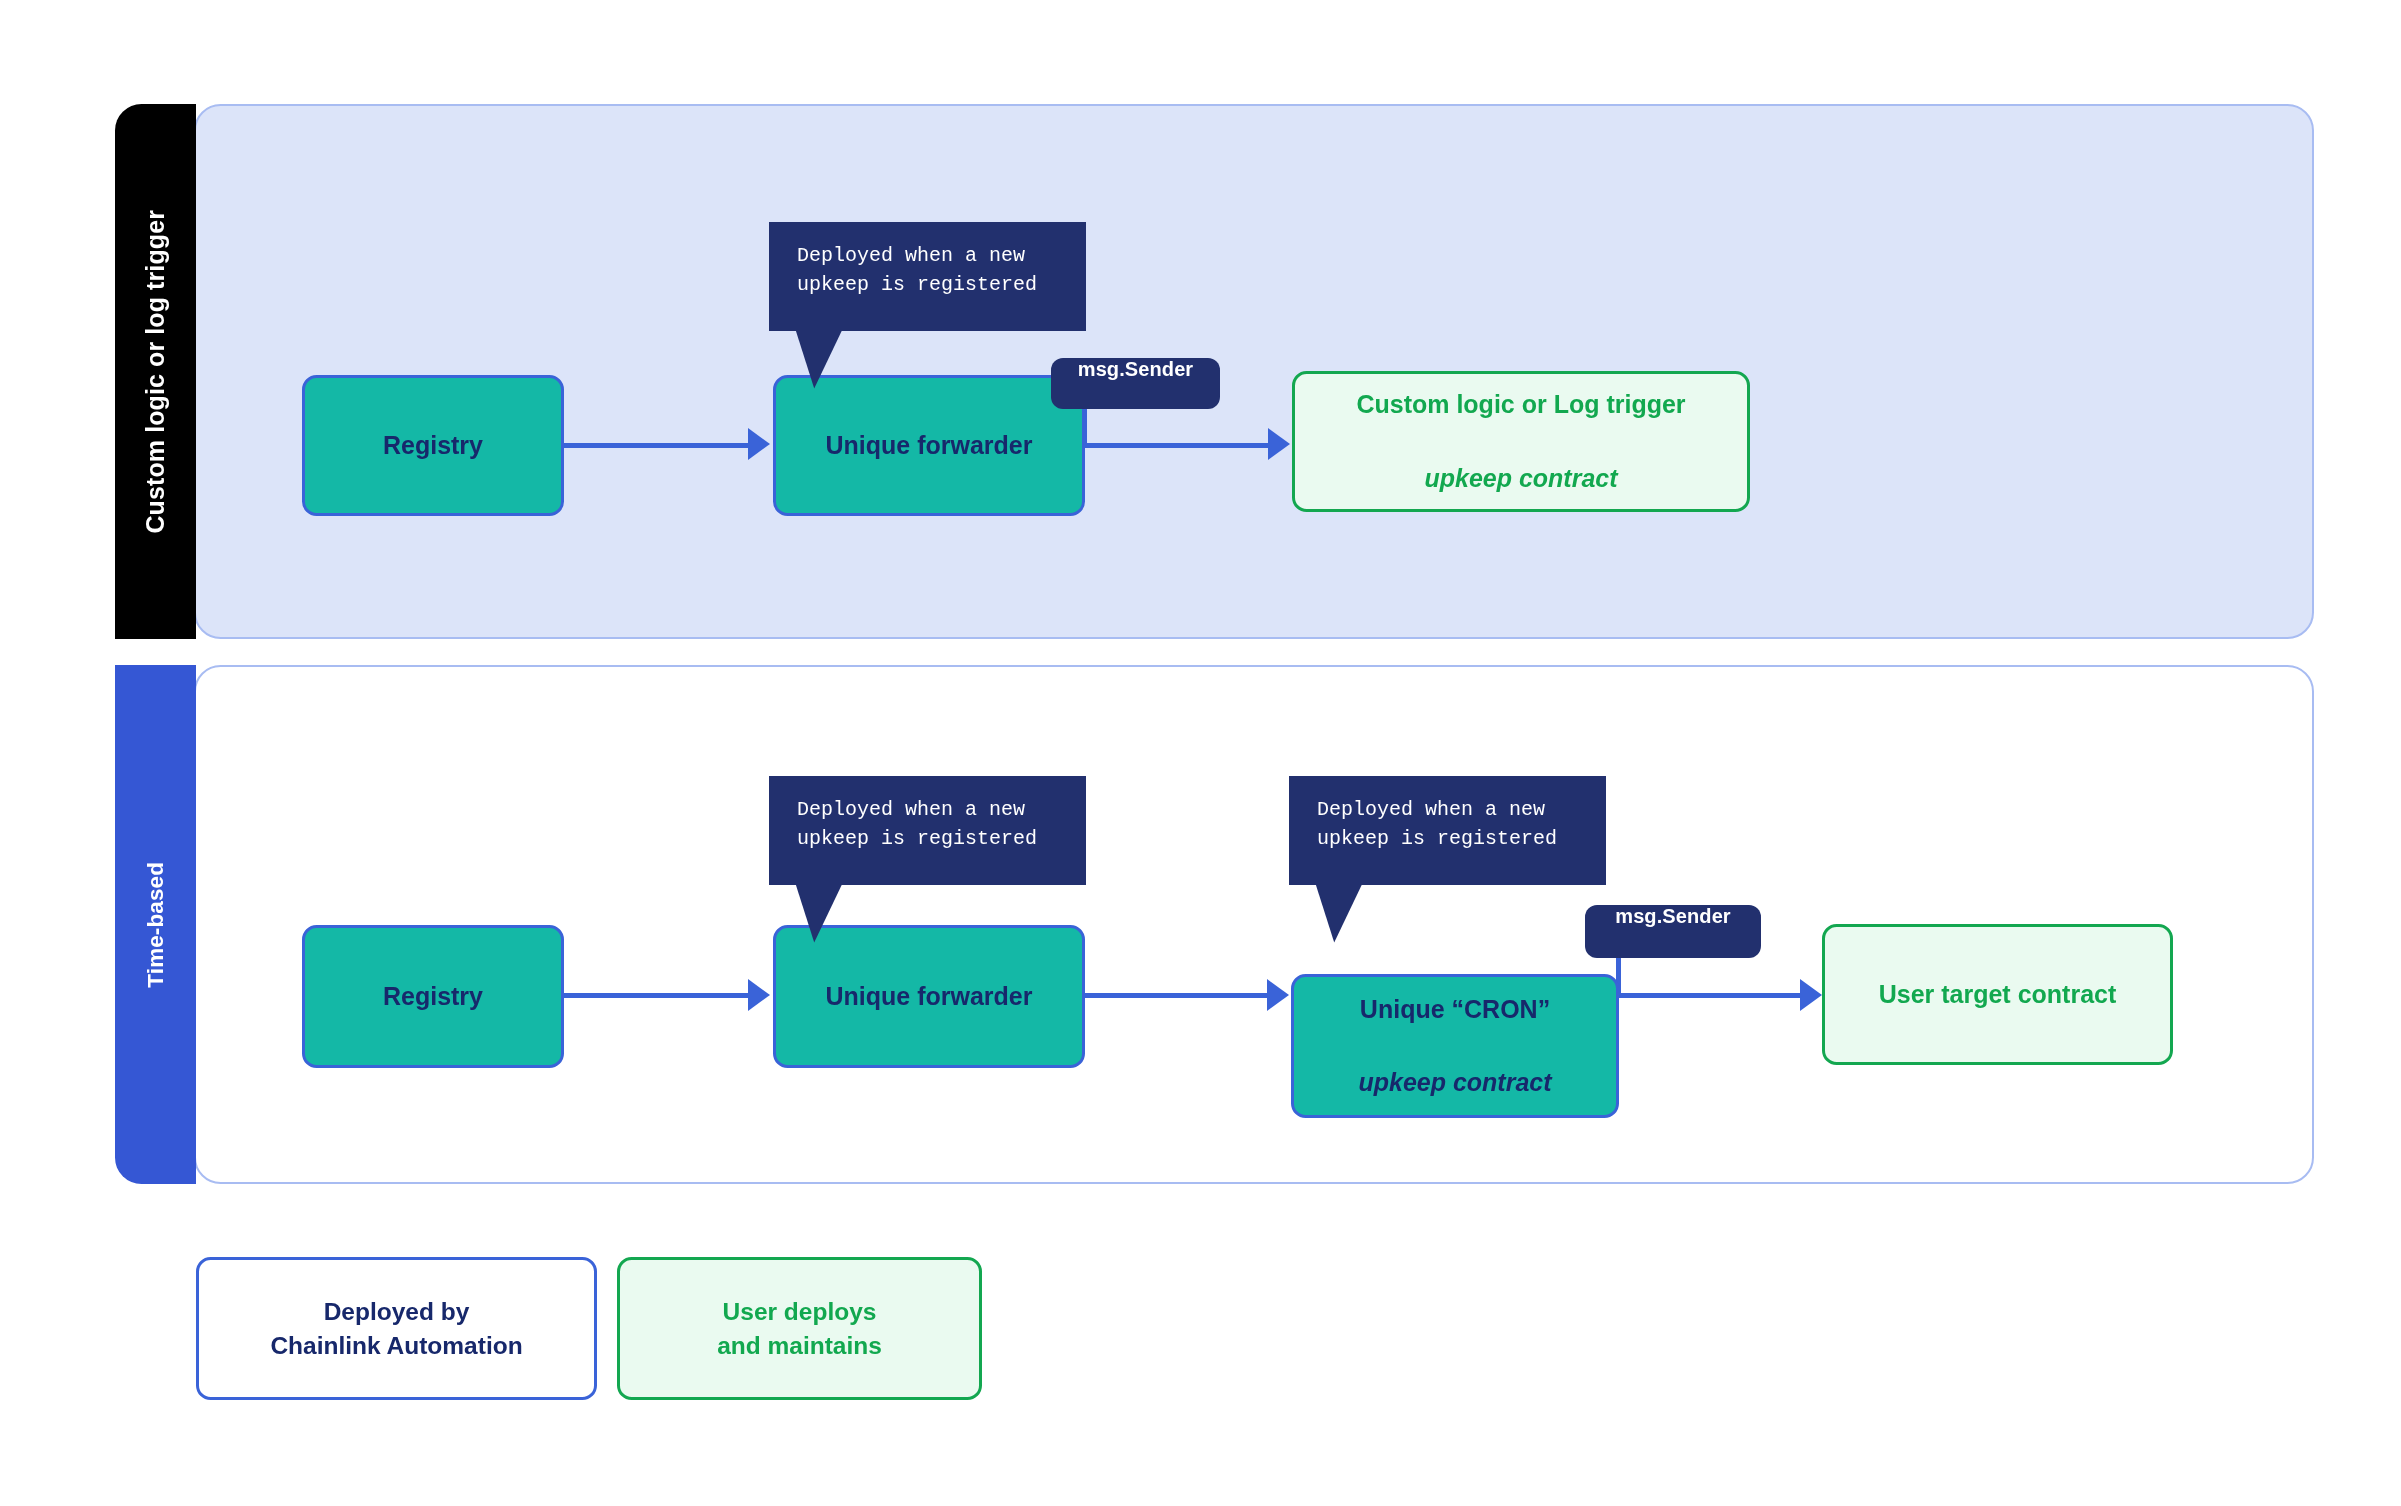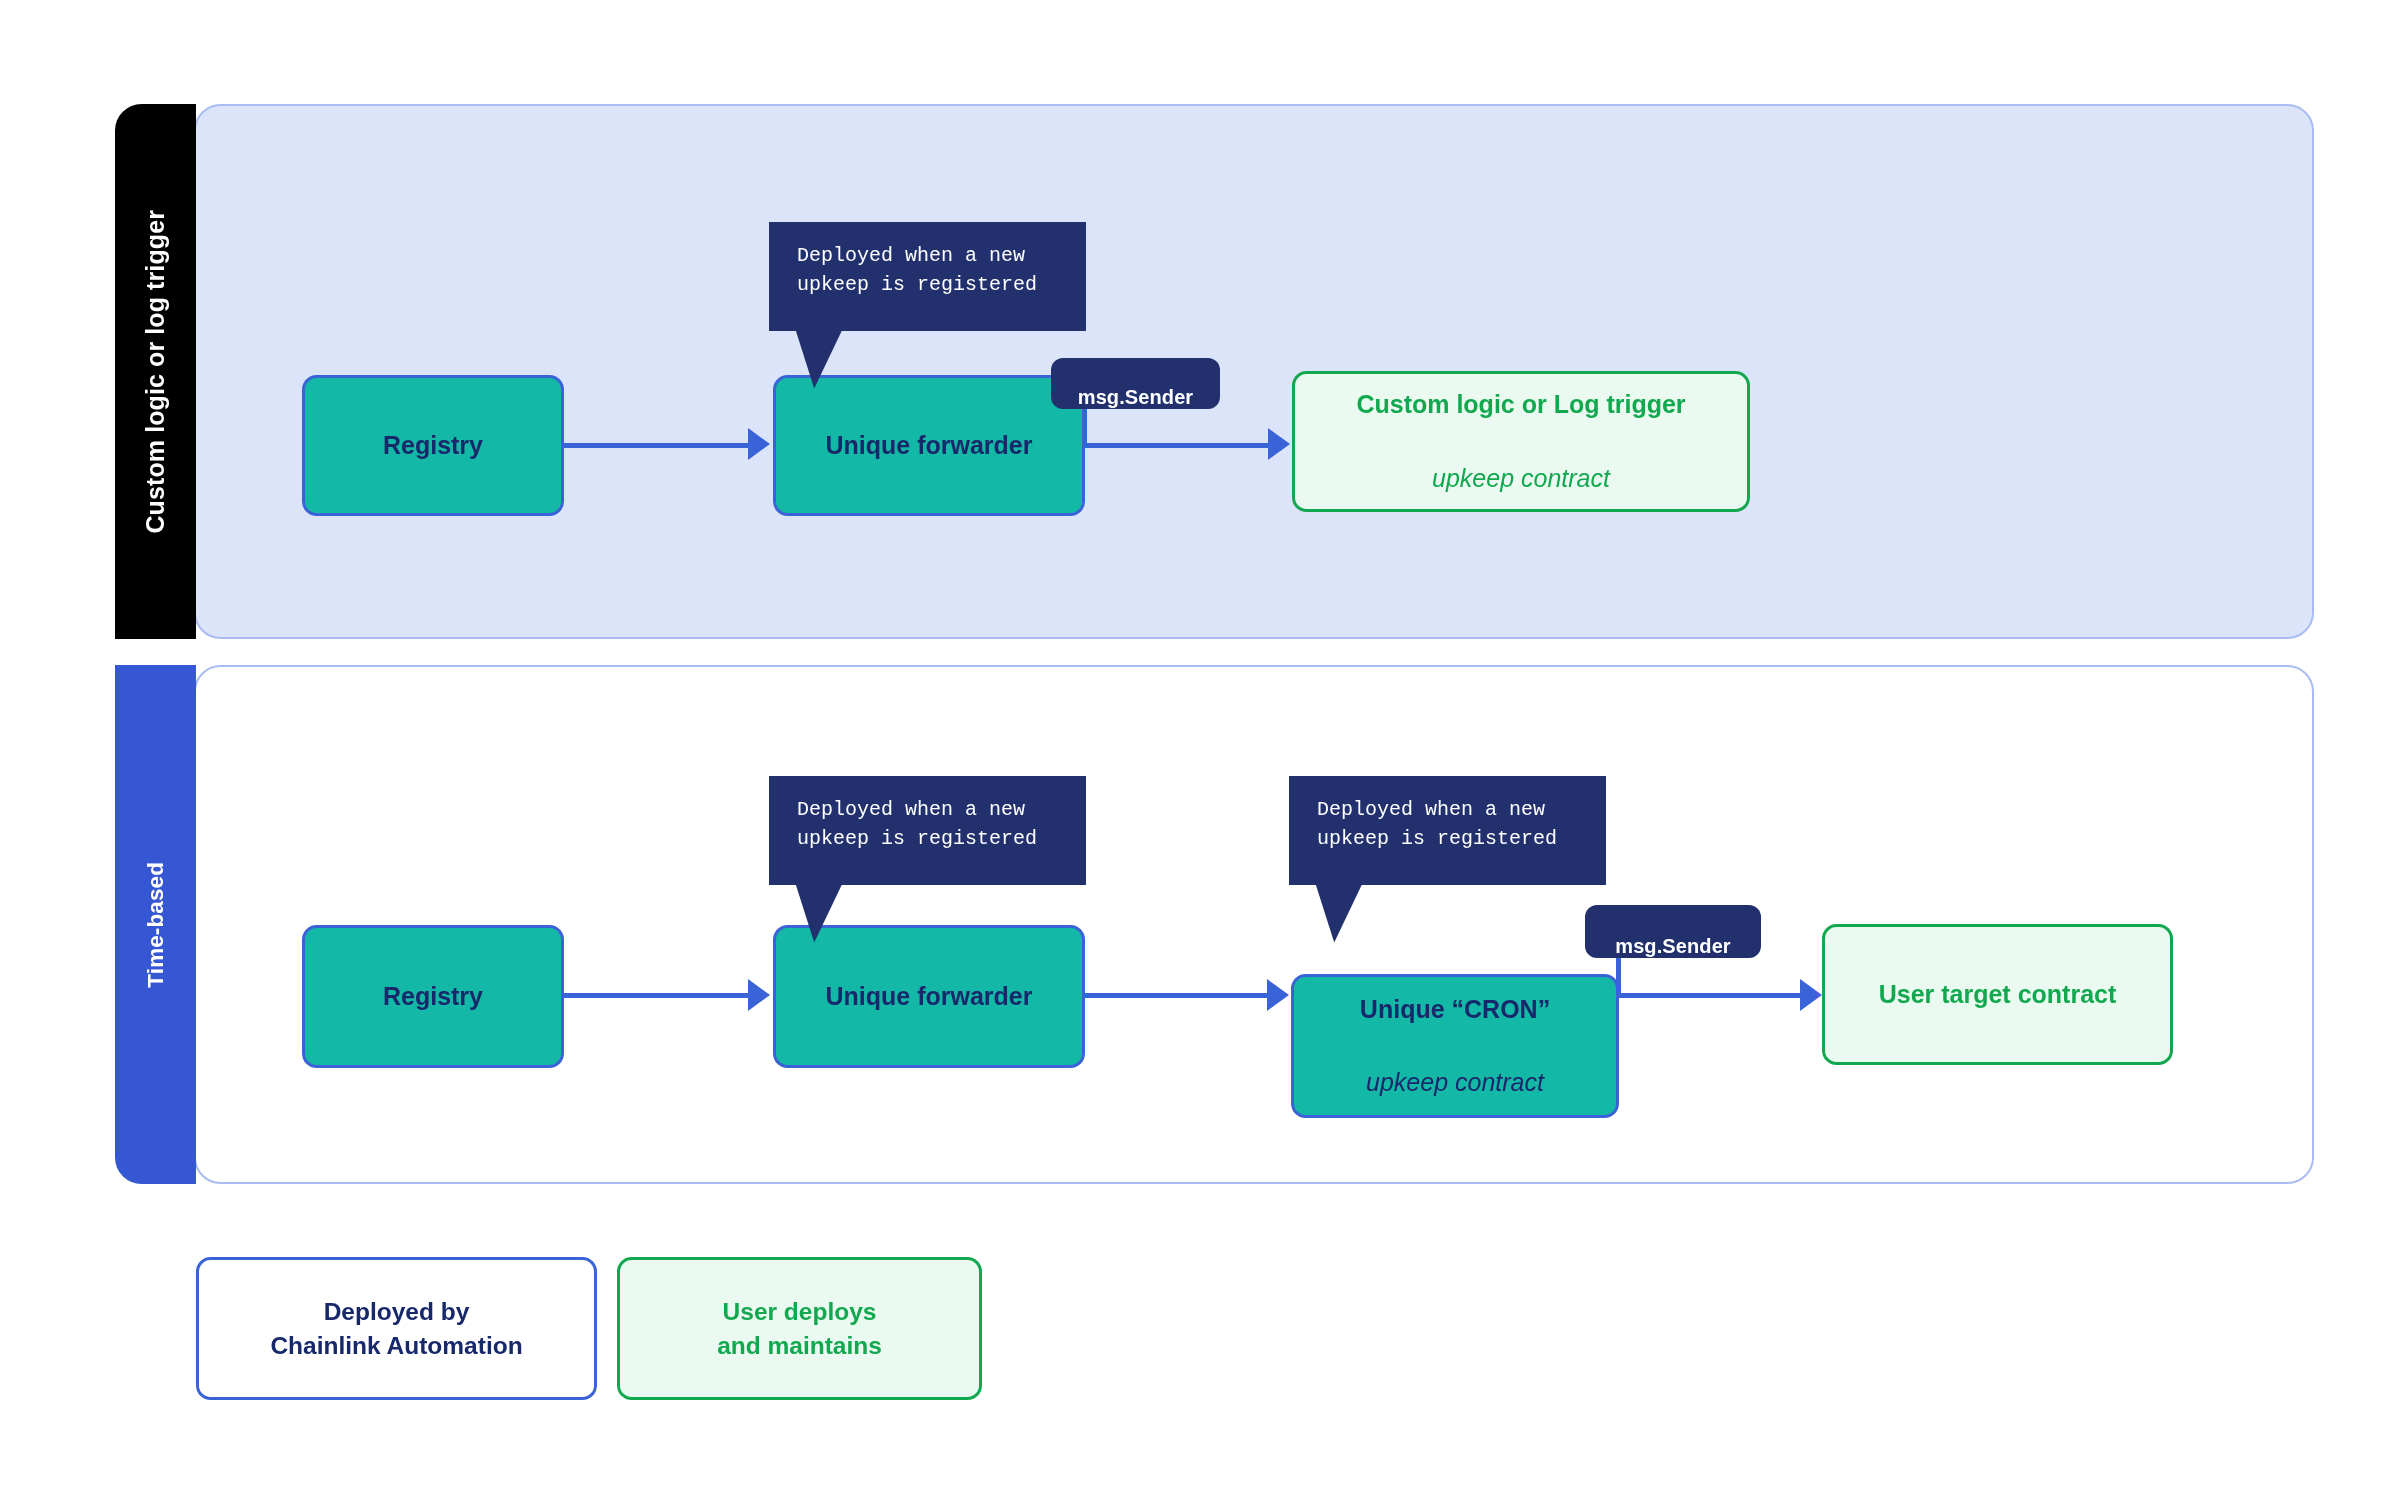--- a/index.html
+++ b/index.html
@@ -24,21 +24,21 @@
       border-top-left-radius:0px;border-bottom-left-radius:26.5px;}
   #tab-time .tab-label{font-size:22.5px;}
 
   
   .node{position:absolute;box-sizing:border-box;display:flex;flex-direction:column;
         align-items:center;justify-content:center;border-radius:14.6px;text-align:center;
         line-height:1.18;}
   .node.blue{background:#14b8a6;border:3.3px solid #3a63d8;color:#17286b;}
   .node.green{background:#eafaf0;border:3.3px solid #13a750;color:#12a84f;}
   .node .l1{font-weight:bold;font-size:25px;}
-  .node .l2{font-weight:normal;font-style:italic;font-size:25px;margin-top:44px;}
+  .node .l2{font-weight:bold;font-style:italic;font-size:25px;margin-top:44px;}
 
   
   #n-registry-1      {left:302px; top:375px; width:262px; height:141px;}
   #n-forwarder-1     {left:773px;top:375px; width:312px; height:141px;}
   #n-upkeep-1        {left:1292px;top:371px; width:458px; height:141px;}
   
   #n-registry-2      {left:302px; top:925px;width:262px; height:143px;}
   #n-forwarder-2     {left:773px;top:925px;width:312px; height:143px;}
   #n-cron-2          {left:1291px;top:974px;width:328px; height:144px;}
   #n-target-2        {left:1822px;top:924px;width:351px; height:141px;}
@@ -51,21 +51,21 @@
       border-left:22px solid #3a63d8;}
 
   
   .callout{position:absolute;background:#22306e;color:#ffffff;
       font-family:Liberation Mono, monospace;font-size:20px;line-height:1.45;
       padding:18.6px 22.5px 16px 28px;box-sizing:border-box;}
   .callout-tail-svg{position:absolute;overflow:visible;}
 
   
   .badge{position:absolute;background:#22306e;color:#ffffff;border-radius:12px;
-      font-size:20px;font-weight:bold;display:flex;align-items:flex-end;
+      font-size:20px;font-weight:bold;display:flex;align-items:flex-start;
       justify-content:center;box-sizing:border-box;letter-spacing:0.1px;}
 
   
   .legend-box{position:absolute;box-sizing:border-box;display:flex;flex-direction:column;
       align-items:center;justify-content:center;border-radius:14.6px;text-align:right;
       font-weight:bold;font-size:24.5px;line-height:1.35;}
   #legend-blue{left:196px;top:1257px;width:401px;height:143px;
       background:#ffffff;border:3.3px solid #3a63d8;color:#17286b;}
   #legend-green{left:617px;top:1257px;width:365px;height:143px;
       background:#eafaf0;border:3.3px solid #13a750;color:#12a84f;}

